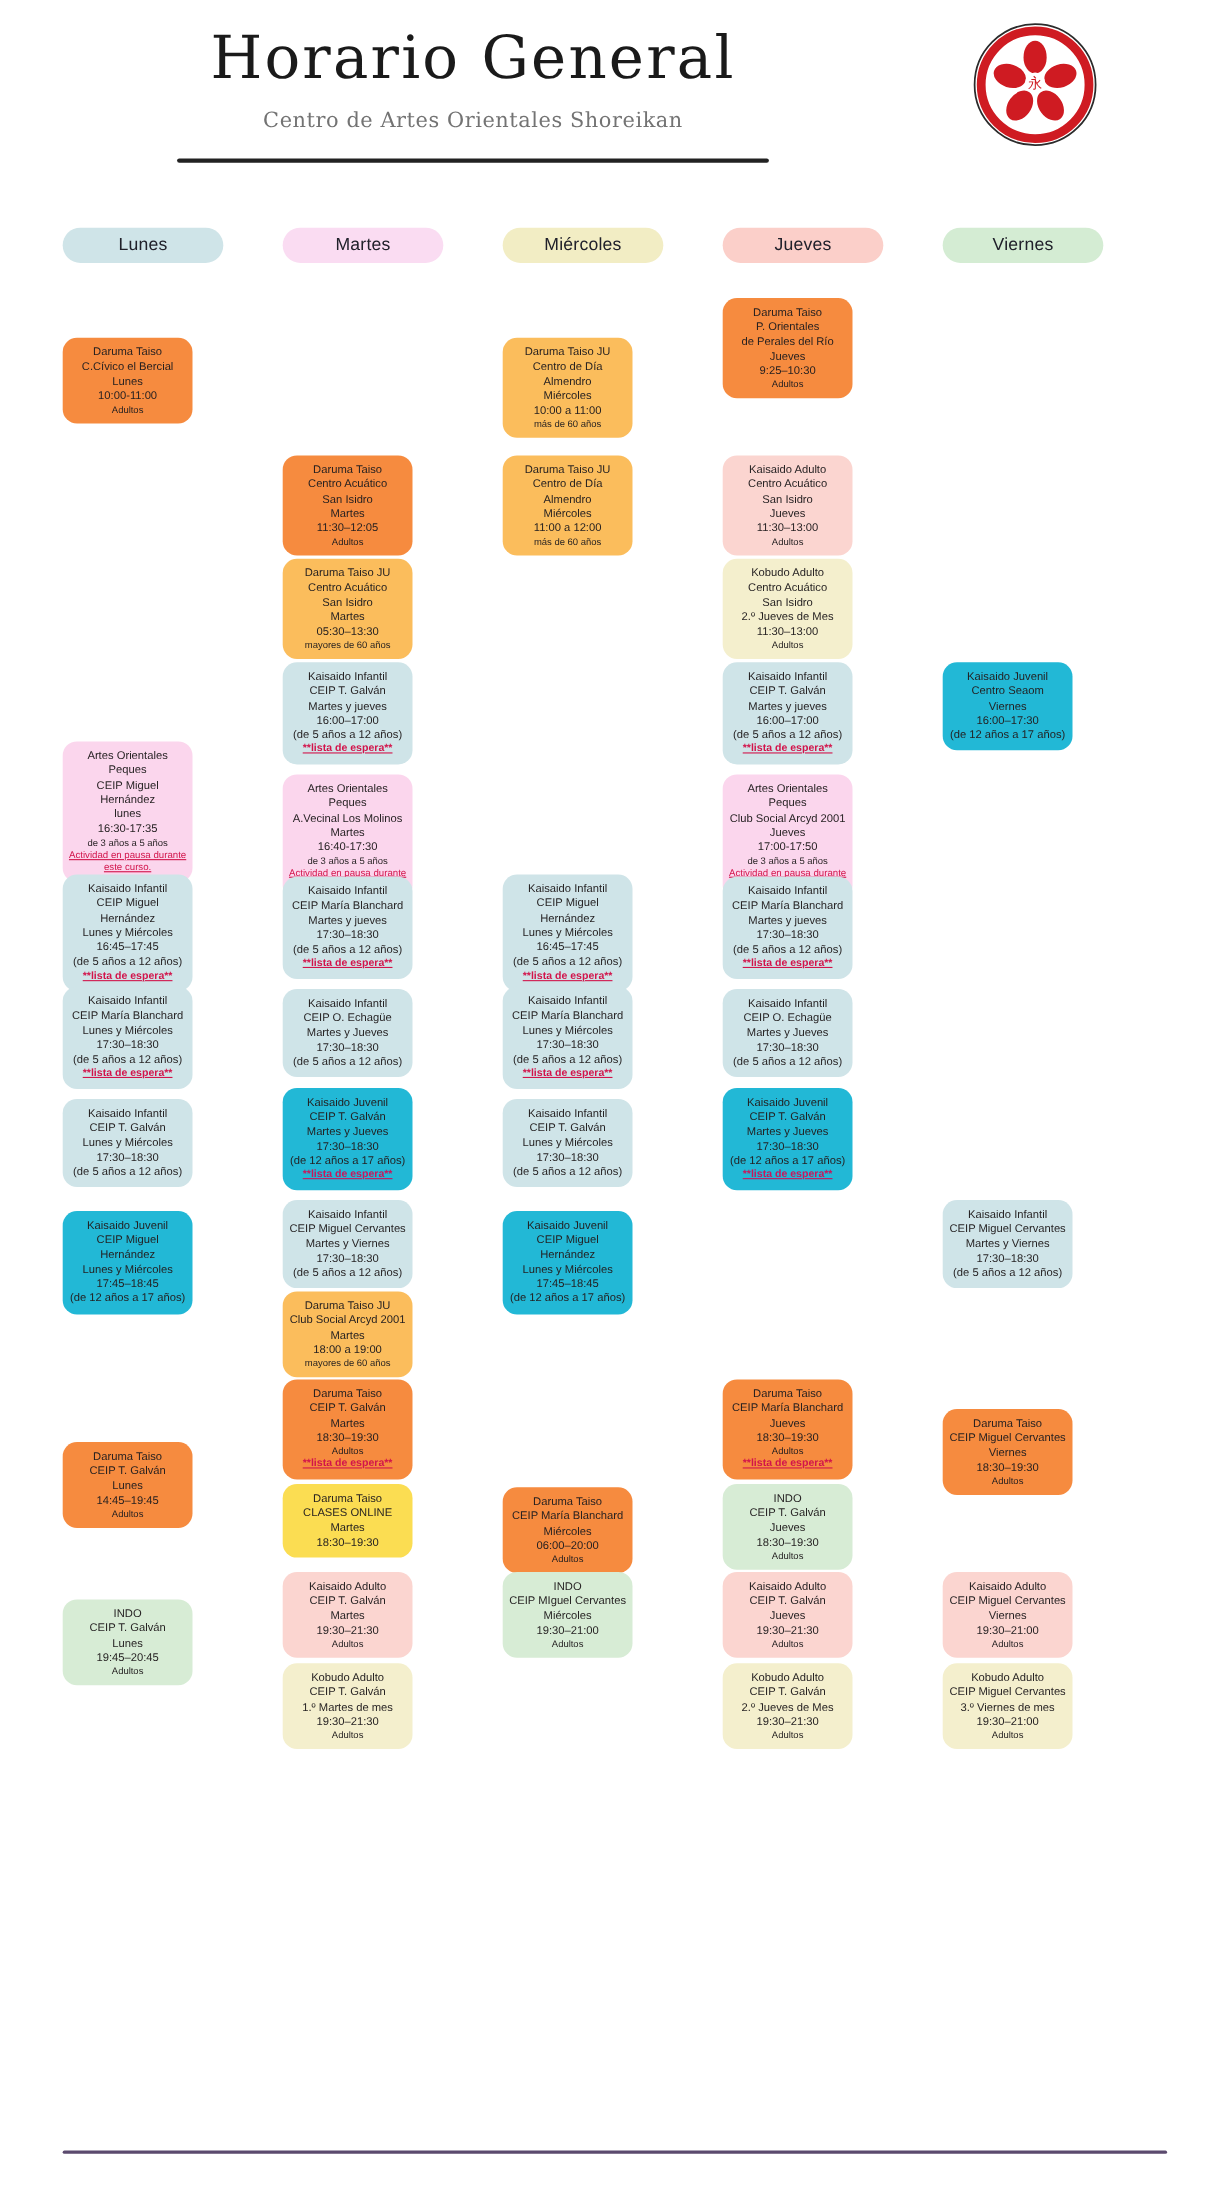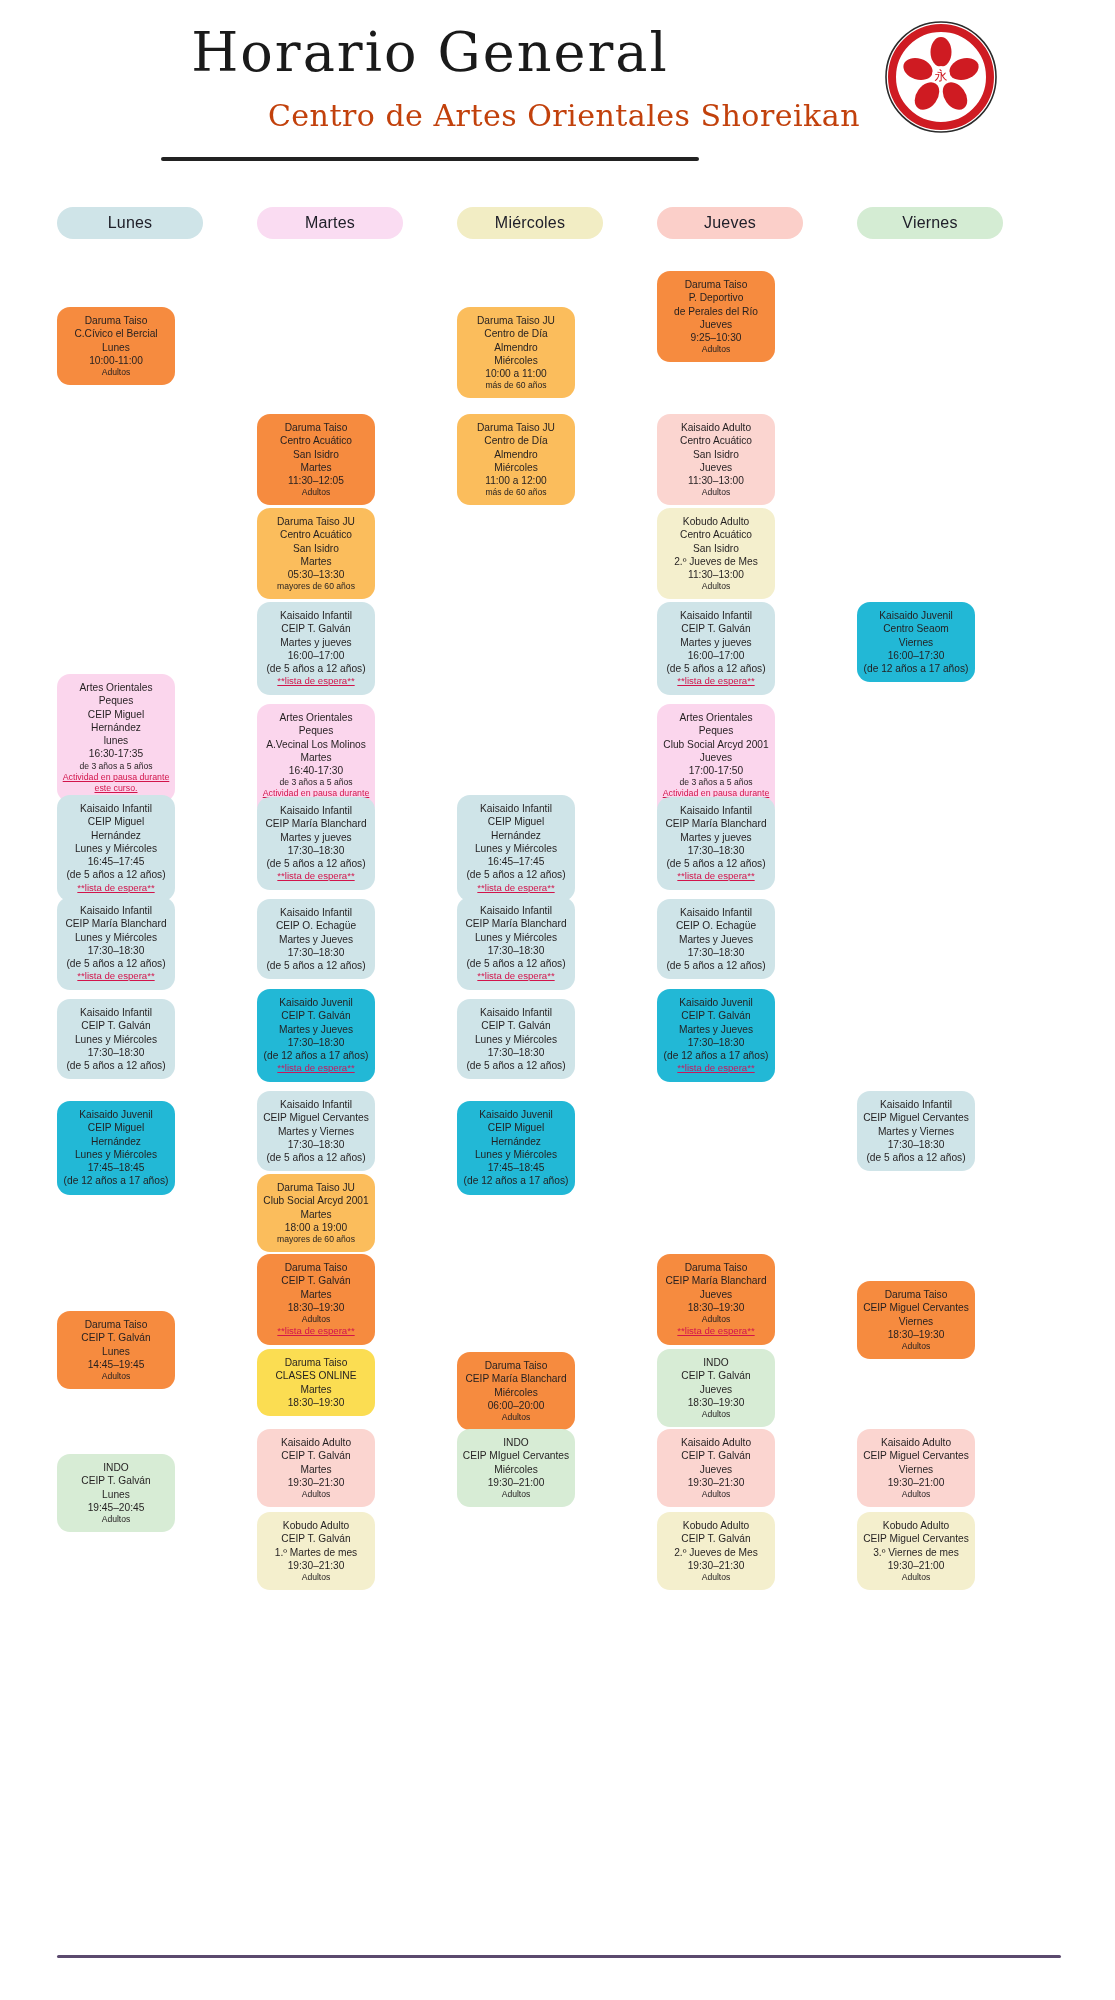--- a/index.html
+++ b/index.html
@@ -27,26 +27,25 @@
   .title {
     font-family: "DejaVu Serif", "Liberation Serif", serif;
     font-size: 54px;
     font-weight: 400;
     letter-spacing: 2px;
     color: #1a1a1a;
     line-height: 1.15;
   }
   .subtitle {
     font-family: "DejaVu Serif", "Liberation Serif", serif;
-    font-size: 30px;
+    font-size: 19px;
     font-weight: 400;
     letter-spacing: 0.5px;
-    color: #c2410c;
+    color: #737373;
     margin-top: 14px;
-    text-align: right;
   }
   .rule {
     width: 538px;
     height: 4px;
     background: #222;
     margin: 24px auto 0 auto;
     border-radius: 2px;
   }
   .logo {
     position: absolute;
@@ -96,21 +95,21 @@
     text-align: center;
     color: #231f20;
     line-height: 1.30;
   }
   .card .ln { font-size: 10.2px; display: block; }
   .card .ln.small { font-size: 8.6px; }
   .card .ln.wait {
     font-size: 9.6px;
     color: #d2144b;
     text-decoration: underline;
-    font-weight: 400;
+    font-weight: 700;
   }
   .card .ln.pause {
     font-size: 8.8px;
     color: #d2144b;
     text-decoration: underline;
   }
   .card.juv .ln.wait { color: #c8175c; }
 
   
   .footer-rule {
@@ -384,21 +383,21 @@
         <span class="ln">INDO</span>
         <span class="ln">CEIP MIguel Cervantes</span>
         <span class="ln">Miércoles</span>
         <span class="ln">19:30–21:00</span>
         <span class="ln small">Adultos</span>
       </div>
     </div>
     <div class="col" style="left: 657px;">
       <div class="card" style="top: 22px; background: rgb(246, 139, 63);">
         <span class="ln">Daruma Taiso</span>
-        <span class="ln">P. Deportivo</span>
+        <span class="ln">P. Orientales</span>
         <span class="ln">de Perales del Río</span>
         <span class="ln">Jueves</span>
         <span class="ln">9:25–10:30</span>
         <span class="ln small">Adultos</span>
       </div>
       <div class="card" style="top: 165px; background: rgb(251, 213, 208);">
         <span class="ln">Kaisaido Adulto</span>
         <span class="ln">Centro Acuático</span>
         <span class="ln">San Isidro</span>
         <span class="ln">Jueves</span>

